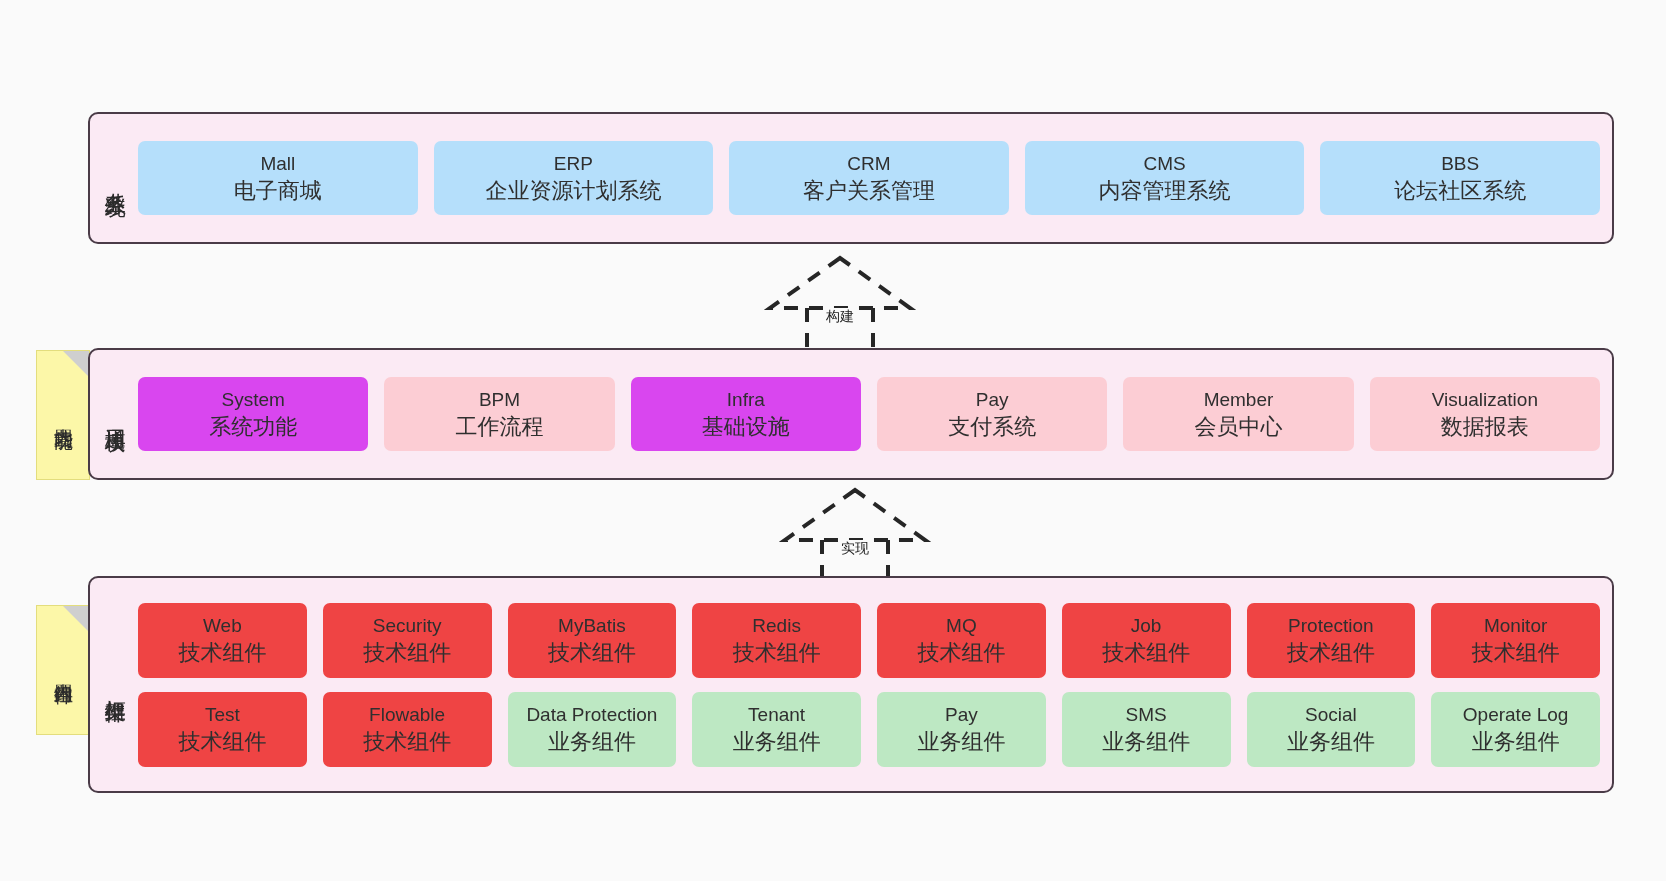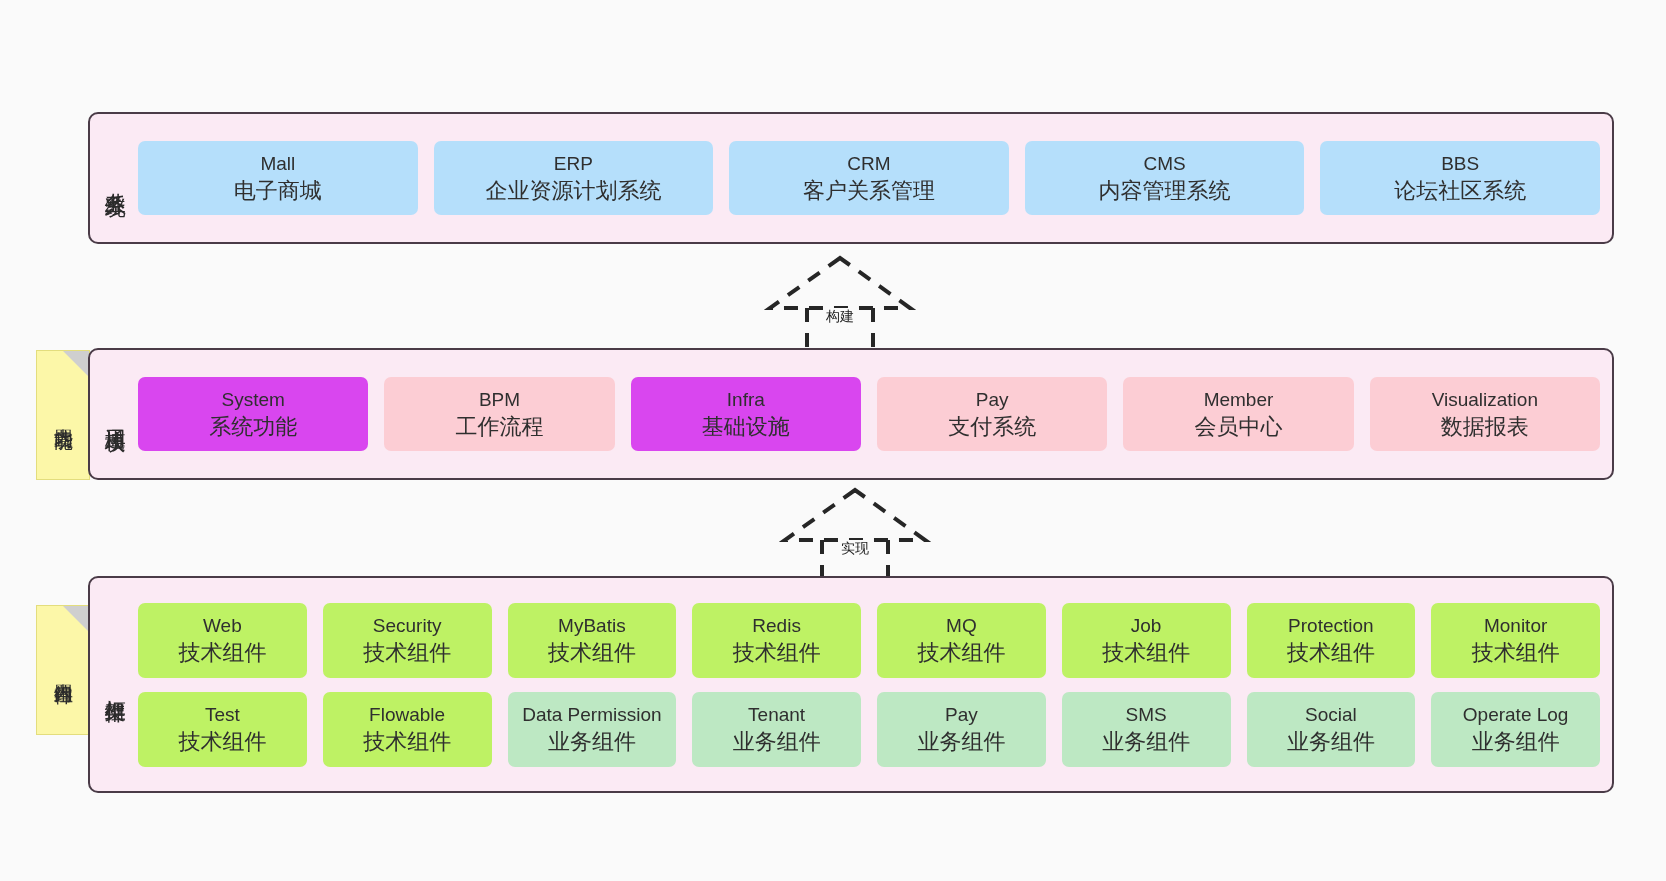--- a/index.html
+++ b/index.html
@@ -74,21 +74,21 @@
     padding: 4px 6px;
     user-select: none;
   }
   .card .ttl  { font-size: 19px; }
   .card .sub  { font-size: 22px; }
 
   
   .blue        { background: #b5dffb; }
   .red-strong  { background: #d946ef; }
   .red-light   { background: #fccdd4; }
-  .green-strong{ background: #bef264; }
+  .green-strong{ background: #ef4444; }
   .green-light { background: #bde8c3; }
 
   
   #band-business  { left: 88px;  top: 112px; width: 1526px; height: 132px; align-items: center; }
   #band-modules   { left: 88px;  top: 348px; width: 1526px; height: 132px; }
   #band-framework { left: 88px;  top: 576px; width: 1526px; height: 217px; }
 
   #band-business  .card,
   #band-modules   .card { height: 74px; }
   #band-framework .card { height: 75px; }
@@ -273,21 +273,21 @@
     <div class="row">
       <div class="card green-strong">
         <span class="ttl">Test</span>
         <span class="sub">技术组件</span>
       </div>
       <div class="card green-strong">
         <span class="ttl">Flowable</span>
         <span class="sub">技术组件</span>
       </div>
       <div class="card green-light">
-        <span class="ttl">Data Permission</span>
+        <span class="ttl">Data Protection</span>
         <span class="sub">业务组件</span>
       </div>
       <div class="card green-light">
         <span class="ttl">Tenant</span>
         <span class="sub">业务组件</span>
       </div>
       <div class="card green-light">
         <span class="ttl">Pay</span>
         <span class="sub">业务组件</span>
       </div>

